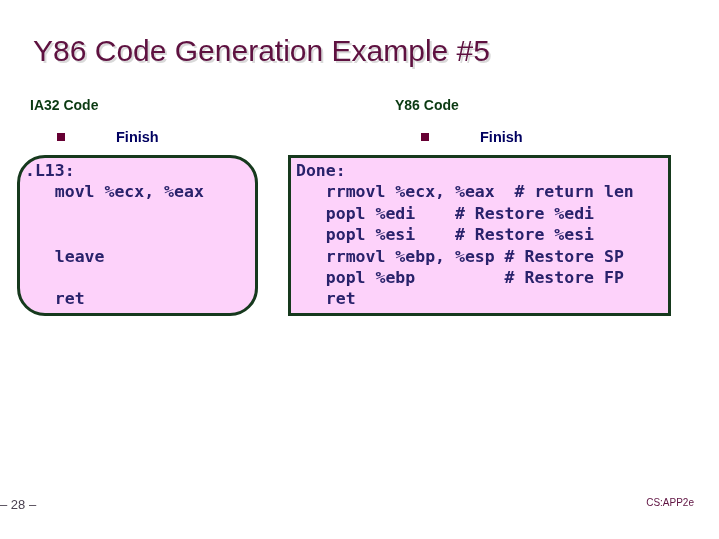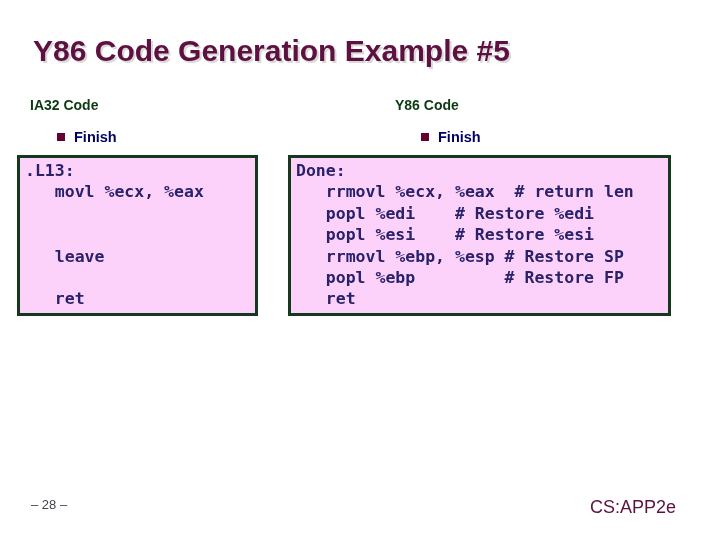--- a/index.html
+++ b/index.html
@@ -7,21 +7,21 @@
     width: 719px; height: 539px;
     background: #ffffff;
     font-family: "Liberation Sans", sans-serif;
     position: relative;
     overflow: hidden;
   }
   .slide-title {
     position: absolute;
     left: 33px; top: 34px;
     font-size: 30px;
-    font-weight: bold;
+    font-weight: normal;
     color: #5E1140;
     letter-spacing: 0px;
     text-shadow: 2px 2px 0 #d9d9d9;
     white-space: nowrap;
   }
   .col-header {
     position: absolute;
     top: 97px;
     font-size: 14px;
     font-weight: bold;
@@ -29,20 +29,21 @@
     white-space: nowrap;
   }
   .col-header.left  { left: 30px; }
   .col-header.right { left: 395px; text-align: right; }
   .bullet-row {
     position: absolute;
     top: 129px;
     display: flex;
     align-items: center;
     white-space: nowrap;
+    gap: 42px;
   }
   .bullet-row.left  { left: 57px; }
   .bullet-row.right { left: 421px; }
   .bullet-square {
     width: 8px; height: 8px;
     background: #660033;
     margin-right: 9px;
     flex: 0 0 auto;
   }
   .bullet-label {
@@ -51,43 +52,43 @@
     color: #000060;
   }
   .code-box {
     position: absolute;
     top: 155px;
     height: 161px;
     background: #FDD2FA;
     border: 3px solid #16391D;
     box-sizing: border-box;
   }
-  .code-box.left  { left: 17px;  width: 241px; }
+  .code-box.left  { left: 17px;  width: 241px; border-radius: 28px; }
   .code-box.right { left: 288px; width: 383px; }
   .code-text {
     font-family: "DejaVu Sans Mono", "Liberation Mono", monospace;
     font-weight: bold;
     font-size: 16.5px;
     line-height: 21.4px;
     color: #29226B;
     white-space: pre;
     padding: 2px 0 0 5px;
     margin: 0;
   }
   .footer-left {
     position: absolute;
-    left: 31px; top: 497px;
+    left: 0; top: 497px;
     font-size: 13px;
     color: #4A4150;
     white-space: nowrap;
   }
   .footer-right {
     position: absolute;
-    right: 43px; top: 497px;
-    font-size: 18px;
+    right: 25px; top: 497px;
+    font-size: 10px;
     color: #5E1140;
     white-space: nowrap;
   }
 </style>
 </head>
 <body>
 
 <div class="slide-title">Y86 Code Generation Example #5</div>
 
 <div class="col-header left">IA32 Code</div>

